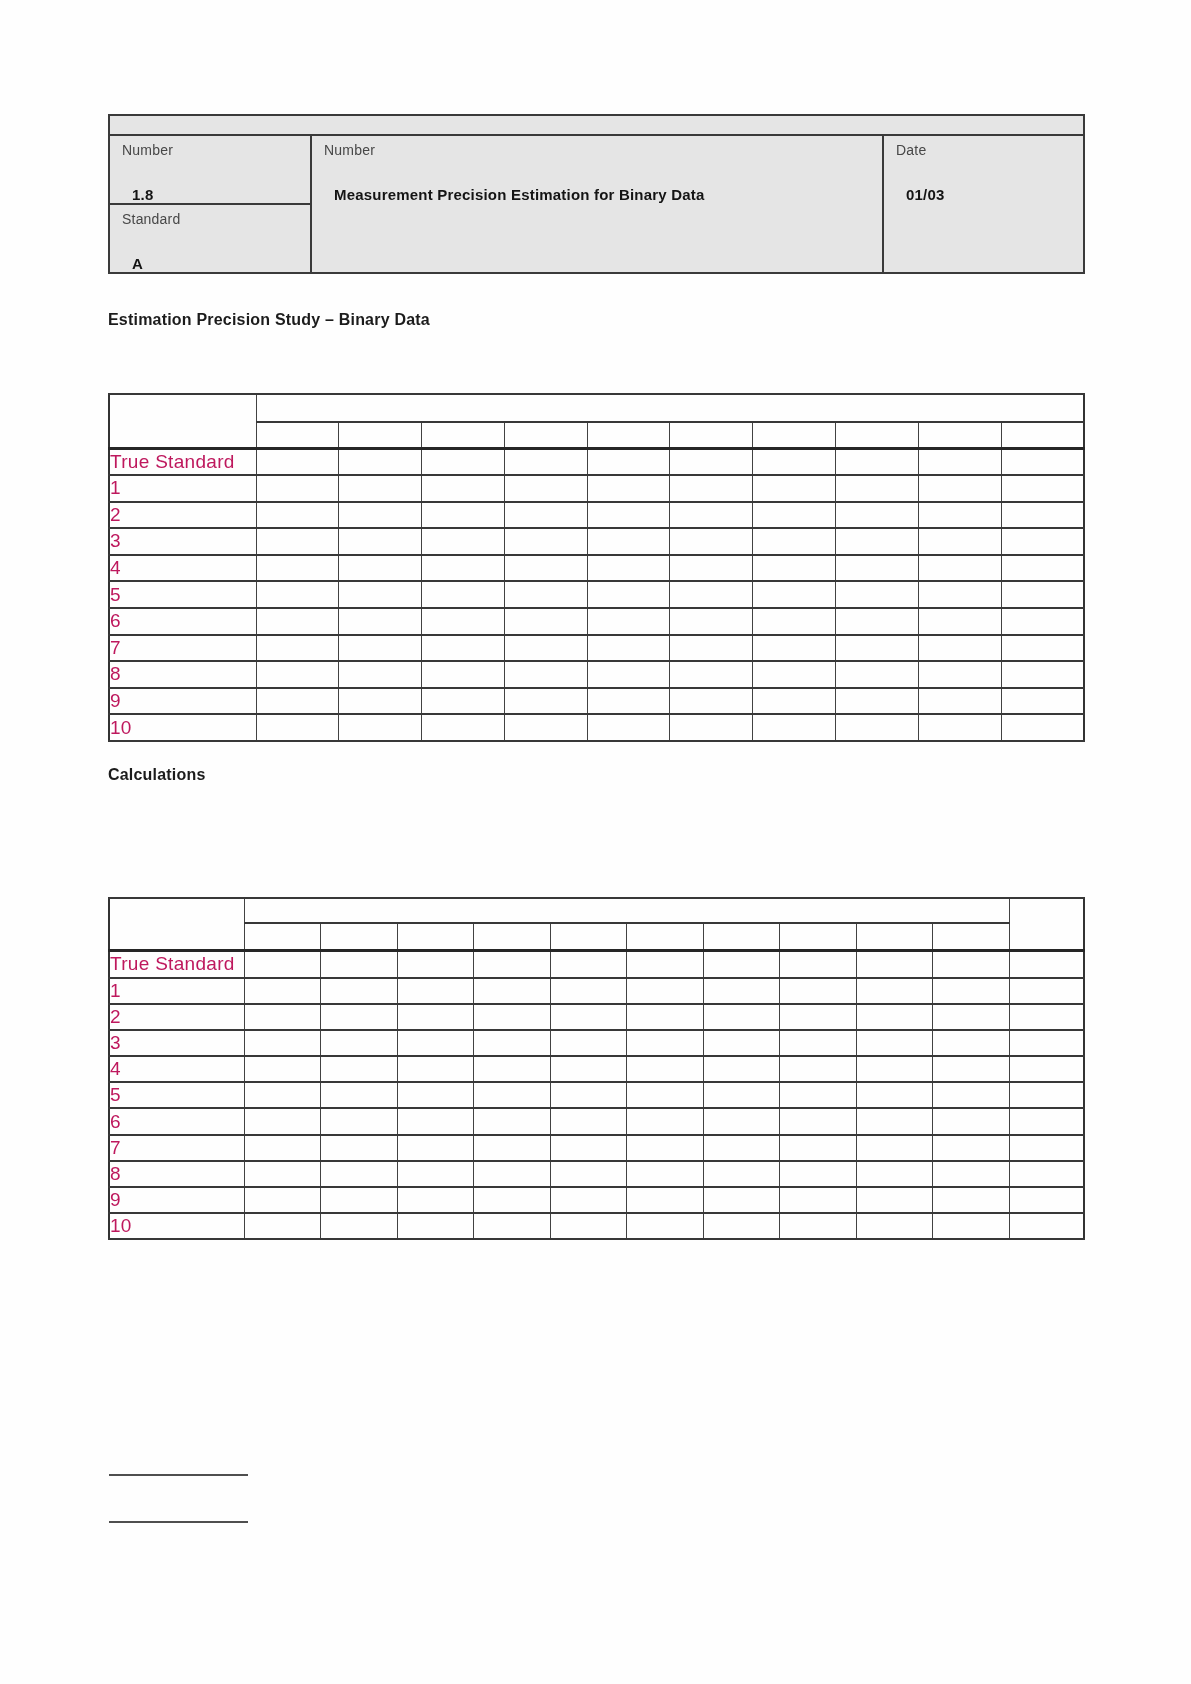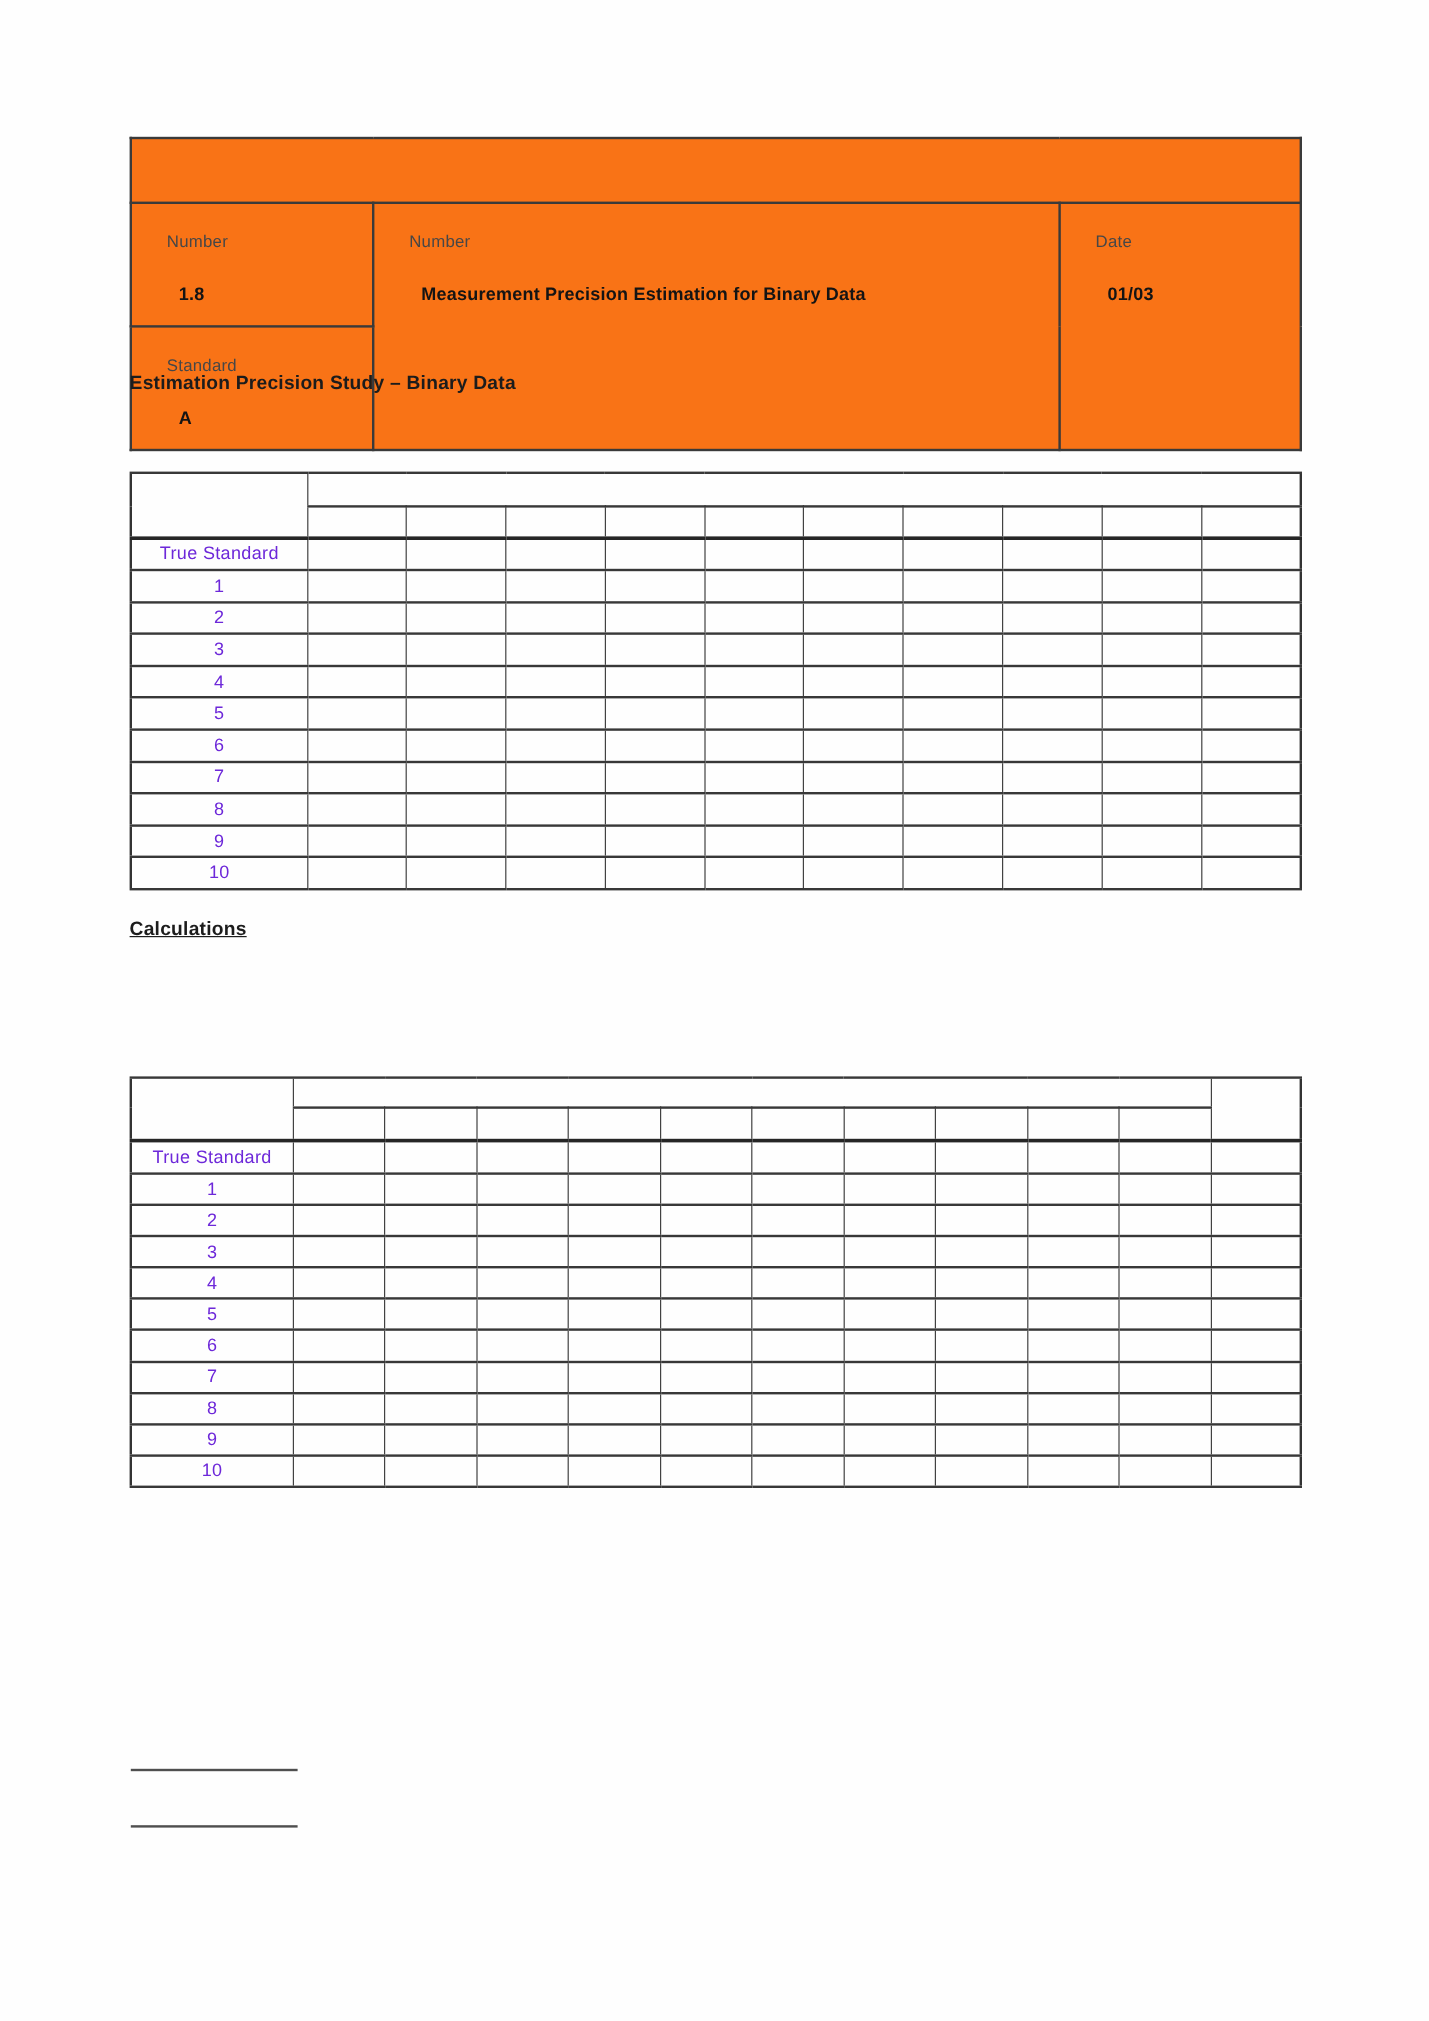--- a/index.html
+++ b/index.html
@@ -9,55 +9,55 @@
     color:#2b2b2b;
   }
   .page{position:absolute;inset:0;background:#fefefe;}
 
   
   .header-table{
     position:absolute;left:108px;top:114px;width:975px;
     border-collapse:collapse;table-layout:fixed;
   }
   .header-table td{
-    border:2px solid #3a3a3a;vertical-align:top;padding:17px;background:#f97316;
+    border:2px solid #3a3a3a;vertical-align:top;padding:0;background:#e5e5e5;
   }
   .header-table tr.strip-row td{height:18px;}
   .header-table .cell-label{
     padding:6px 0 0 12px;font-size:14px;color:#474747;letter-spacing:.2px;
   }
   .header-table .cell-value{
     padding:5px 0 0 22px;font-size:15px;font-weight:bold;color:#141414;letter-spacing:.2px;margin-top:23px;
   }
   td.number-cell{height:53px;}
   td.revision-cell{height:60px;}
 
   
   .section-title{
     position:absolute;left:108px;font-size:16px;font-weight:bold;color:#1c1c1c;
     letter-spacing:.2px;
   }
   .study-title{top:311px;}
-  .calculations-title{top:766px;text-decoration:underline;}
+  .calculations-title{top:766px;}
 
   
   .grid{
     position:absolute;left:108px;border-collapse:collapse;table-layout:fixed;
     background:#fefefe;border:2px solid #333;
   }
   #table1{top:393px;width:975px;}
   #table2{top:897px;width:975px;}
   .grid td{
     border-left:1px solid #424242;border-right:1px solid #424242;
     border-top:2px solid #383838;border-bottom:2px solid #383838;
     padding:0;vertical-align:middle;
   }
   .grid td.sub-cell,.grid td.corner-cell,.grid td.extra-cell{border-bottom:3px solid #262626;}
   .grid td.rowlabel{
-    text-align:center;font-size:15px;color:#6d28d9;letter-spacing:.3px;
+    text-align:left;font-size:19px;color:#be185d;letter-spacing:.3px;
   }
   #table1 col.col-label{width:147px;}
   #table1 col.col-trial{width:82.8px;}
   #table2 col.col-label{width:135px;}
   #table2 col.col-trial{width:76.5px;}
   #table2 col.col-extra{width:75px;}
   #table1 thead tr.hrow1{height:28px;}
   #table1 thead tr.hrow2{height:26px;}
   #table1 tbody tr.ts-row{height:27px;}
   #table1 tbody tr.num-row{height:26.6px;}

